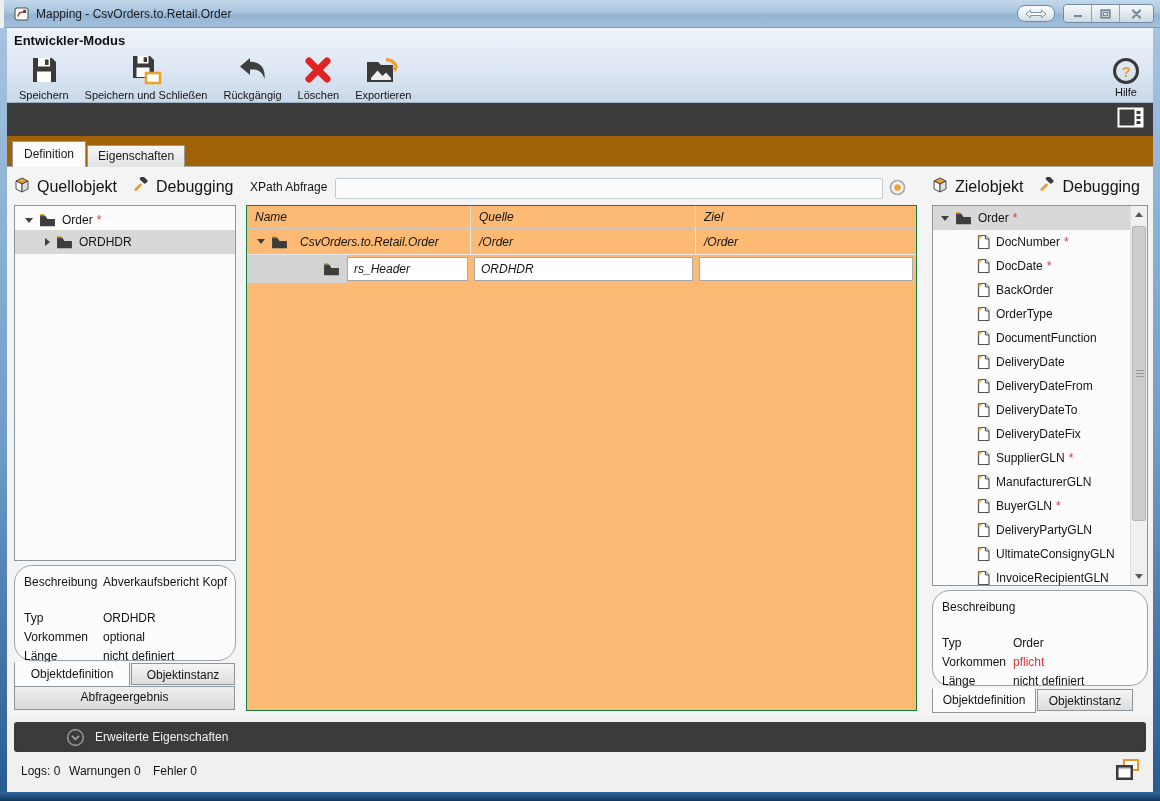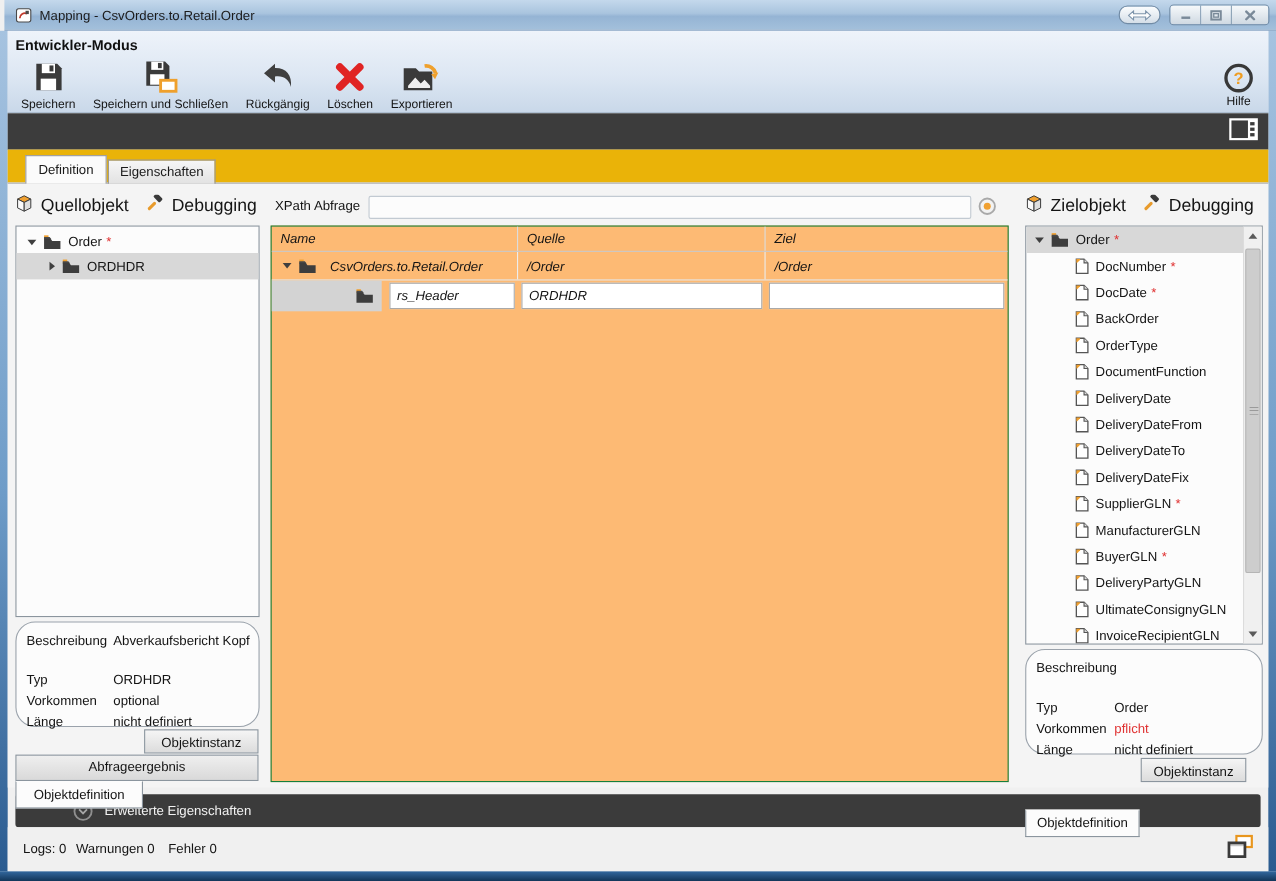--- a/index.html
+++ b/index.html
@@ -38,22 +38,22 @@
   .help-ring { width:26px; height:26px; border:3px solid #383838; border-radius:50%;
     display:flex; align-items:center; justify-content:center; font-weight:bold; font-size:15px; color:#ef9d22; background:transparent; }
   .help-btn .tb-label { margin-top:2px; }
 
   
   .dark-strip { position:absolute; left:7px; top:103px; width:1146px; height:33px; background:#3c3c3c;
     display:flex; align-items:center; justify-content:flex-end; }
   .layout-icon { margin-right:9px; }
 
   
-  .tabstrip { position:absolute; left:7px; top:136px; width:1146px; height:30px; background:#eab308;
-    display:flex; align-items:flex-end; padding-left:16px; }
+  .tabstrip { position:absolute; left:7px; top:136px; width:1146px; height:30px; background:#a16207;
+    display:flex; align-items:flex-end; padding-left:5px; }
   .tab { font-size:12px; color:#1a1a1a; border:1px solid #989898; border-bottom:none;
     background:linear-gradient(#f6f6f6,#e2e2e2); padding:3px 10px 4px; margin-right:1px; position:relative; top:1px; z-index:1; }
   .tab.active { background:#fbfbfb; padding:5px 11px 6px; z-index:3; top:1px; }
 
   
   .content { position:absolute; left:7px; top:166px; width:1146px; height:550px; background:#f4f4f4;
     border-top:1px solid #ababab; }
 
   .panel-head { position:absolute; display:flex; align-items:center; font-size:16px; color:#141414; }
   .panel-head .ph-label { margin:0 16px 0 7px; }
@@ -71,21 +71,21 @@
 
   
   .details { font-size:12px; color:#141414; padding:7px 0 0 0;border-radius:18px; }
   .drow { display:flex; line-height:19px; }
   .drow .dlabel { flex:0 0 88px; padding-left:9px; }
   .drow.gap { height:17px; }
   .red { color:#e03434; }
 
   
   .mini-tab { position:absolute; font-size:12px; text-align:center; line-height:22px; color:#141414; }
-  .mini-tab.active { background:#fcfcfc; border:1px solid #8b959e; border-top:1px solid #fcfcfc; z-index:2; height:25px;margin-top:48px; }
+  .mini-tab.active { background:#fcfcfc; border:1px solid #8b959e; border-top:1px solid #fcfcfc; z-index:2; height:25px; }
   .mini-tab.inactive { background:linear-gradient(#f5f5f5,#dcdcdc); border:1px solid #8b959e; height:22px; }
   .wide-btn { position:absolute; font-size:12px; text-align:center; line-height:21px; color:#141414;
     background:linear-gradient(#efefef,#d9d9d9); border:1px solid #8b959e; }
 
   
   .xp-label { position:absolute; left:250px; top:180px; font-size:12px; color:#141414; }
   .xp-input { position:absolute; left:335px; top:177px; width:548px; height:21px; border:1px solid #c2cad2;
     background:#fcfcfc; border-radius:2px; font-family:"Liberation Sans",sans-serif; font-size:12px; padding:0 5px; }
   .xp-radio { position:absolute; left:889px; top:179px; }
 
@@ -97,21 +97,21 @@
   .xrow1 .c1 { width:224px; display:flex; align-items:center; border-right:1px solid #ececec; height:100%; }
   .xrow1 .c2 { width:225px; padding-left:8px; border-right:1px solid #ececec; height:100%; display:flex; align-items:center; }
   .xrow1 .c3 { width:220px; padding-left:8px; height:100%; display:flex; align-items:center; }
   .xrow2 { display:flex; height:28px; align-items:stretch; font-size:12px; color:#141414; }
   .xrow2 .c1 { width:224px; position:relative; }
   .xrow2 .c2 { width:225px; position:relative; } .xrow2 .c3 { width:220px; position:relative; }
   .sel-strip { position:absolute; left:0; top:0; width:100px; height:100%; background:#d3d3d3; }
   .fold-abs { position:absolute; left:76px; top:7px; }
   .edit-cell { position:absolute; top:2px; bottom:2px; border:1px solid #a9a9a9; background:#fff;
     display:flex; align-items:center; padding-left:6px; }
-  .ec-name { left:100px; right:3px;margin-left:7px; }
+  .ec-name { left:100px; right:3px; }
   .ec-full { left:3px; right:3px; }
 
   
   .vscroll { position:absolute; right:0; top:0; bottom:0; width:17px; background:#f0f0f0; border-left:1px solid #dcdcdc; }
   .sb-btn { position:absolute; left:0; width:16px; height:17px; background:#f0f0f0; display:flex; align-items:center; justify-content:center; }
   .sb-up { top:0; } .sb-down { bottom:0; }
   .sb-tri-up { width:0;height:0;border-left:4px solid transparent;border-right:4px solid transparent;border-bottom:5px solid #5a5a5a; }
   .sb-tri-down { width:0;height:0;border-left:4px solid transparent;border-right:4px solid transparent;border-top:5px solid #5a5a5a; }
   .sb-thumb { position:absolute; left:1px; top:20px; width:14px; height:295px; background:#cdcdcd; border:1px solid #b5b5b5; border-radius:2px; }
   .sb-grip { position:absolute; left:3px; top:50%; width:8px; height:7px; margin-top:-4px;

